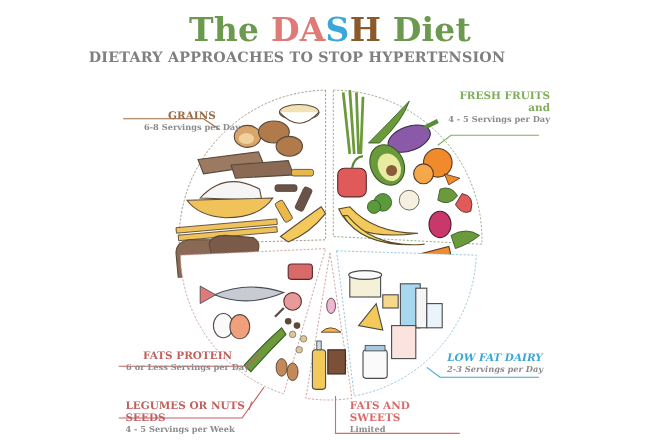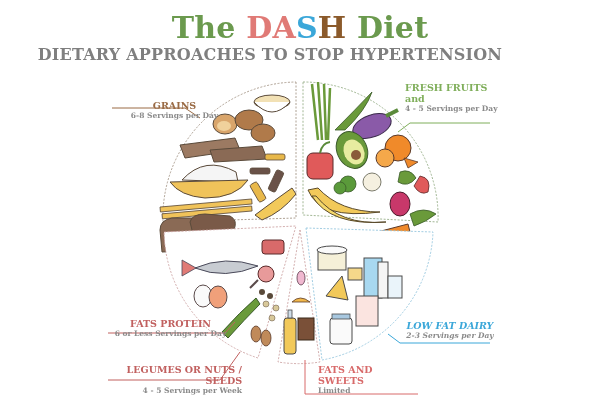--- a/index.html
+++ b/index.html
@@ -1,19 +1,19 @@
 <!DOCTYPE html>
 <html><head>
 <meta charset="utf-8">
 <style>
   html, body { margin:0; padding:0; }
   body { width:600px; height:400px; background:#ffffff; position:relative; overflow:hidden; font-family:"DejaVu Serif", serif; }
   .title { position:absolute; left:0; width:600px; top:10px; text-align:center; font-family:"DejaVu Serif", serif; font-weight:bold; font-size:30px; letter-spacing:0.2px; }
   .title span { display:inline; }
-  .subtitle { position:absolute; left:0; width:540px; top:45px; text-align:center; font-family:"DejaVu Serif", serif; font-weight:bold; font-size:16px; color:#7f7f7f; letter-spacing:0.2px; }
+  .subtitle { position:absolute; left:0; width:540px; top:45px; text-align:center; font-family:"DejaVu Serif", serif; font-weight:bold; font-size:13px; color:#7f7f7f; letter-spacing:0.2px; }
   .label { position:absolute; font-family:"DejaVu Serif", serif; }
   .label .name { font-weight:bold; font-size:9.5px; line-height:11px; }
   .label .sub { font-weight:bold; font-size:7.5px; color:#8a8a8a; line-height:10px; }
   svg.plate { position:absolute; left:0; top:0; }
 </style>
 </head>
 <body>
 
 <div class="title">
   <span style="color:#6b9a4e">The </span><span style="color:#e07a76">D</span><span style="color:#e07a76">A</span><span style="color:#3ba7d9">S</span><span style="color:#8b5a2b">H</span><span style="color:#6b9a4e"> Diet</span>
@@ -210,31 +210,31 @@
     <polyline points="490,343 400,343 388,334" stroke="#3ba7d9"></polyline>
     <polyline points="305,360 305,394 418,394" stroke="#d86a6a"></polyline>
   </g>
 </svg>
 
 <div class="label" style="left:112px; top:100px; width:125px; text-align:center;">
   <div class="name" style="color:#9a6b45">GRAINS</div>
   <div class="sub">6-8 Servings per Day</div>
 </div>
 
-<div class="label" style="left:405px; top:82px; width:95px; text-align:left;">
+<div class="label" style="left:405px; top:82px; width:95px; text-align:right;">
   <div class="name" style="color:#7fae5a">FRESH FRUITS and</div>
   <div class="sub">4 - 5 Servings per Day</div>
 </div>
 
 <div class="label" style="left:103px; top:318px; width:135px; text-align:center;">
   <div class="name" style="color:#c1605f">FATS PROTEIN</div>
   <div class="sub">6 or Less Servings per Day</div>
 </div>
 
-<div class="label" style="left:102px; top:364px; width:140px; text-align:right;">
+<div class="label" style="left:114px; top:364px; width:140px; text-align:left;">
   <div class="name" style="color:#c1605f">LEGUMES OR NUTS / SEEDS</div>
   <div class="sub">4 - 5 Servings per Week</div>
 </div>
 
 <div class="label" style="left:400px; top:320px; width:100px; text-align:center;font-style:italic;">
   <div class="name" style="color:#3ba7d9">LOW FAT DAIRY</div>
   <div class="sub">2-3 Servings per Day</div>
 </div>
 
 <div class="label" style="left:318px; top:364px; width:100px; ">

